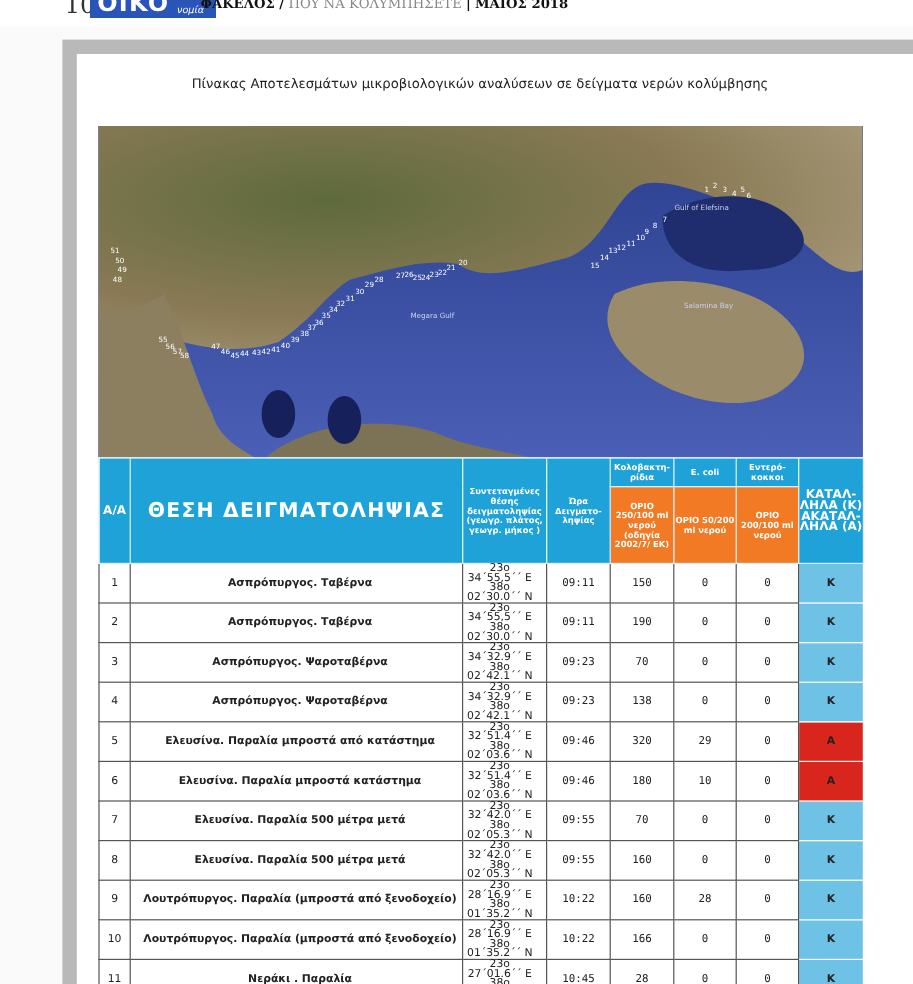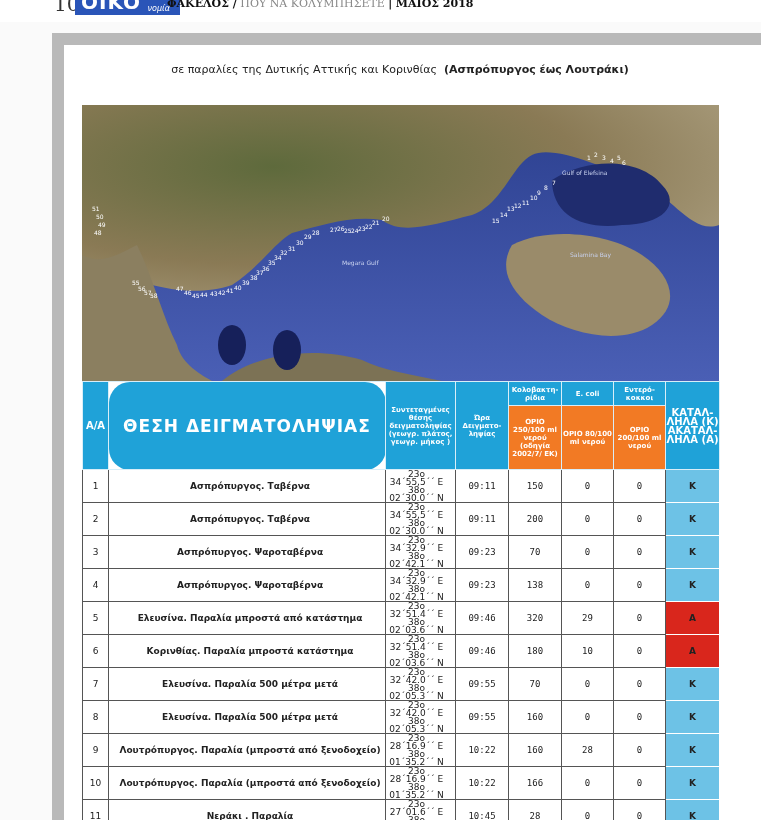--- a/index.html
+++ b/index.html
@@ -15,21 +15,21 @@
   .frame { position:absolute; left:52px; top:33px; width:720px; height:800px; background:#b9b9b9; }
   .sheet { position:absolute; left:64px; top:45px; width:700px; height:790px; background:#fff; }
   .title { position:absolute; left:100px; top:61px; width:600px; text-align:center; font-size:11px; line-height:17px; color:#222; }
   .title b { font-weight:bold; }
   .map { position:absolute; left:82px; top:105px; width:637px; height:276px; overflow:hidden; background:#3a4fa0; }
   .map svg { display:block; }
   table.res { position:absolute; left:82px; top:381px; width:637px; border-collapse:collapse; table-layout:fixed; }
   table.res td, table.res th { border:1px solid #555; padding:0; text-align:center; vertical-align:middle; }
   table.res th { background:#1fa2d8; color:#fff; font-weight:bold; border-color:#d8eef8;margin-top:23px; }
   th.orange { background:#f27a24 !important; }
-  th.big { font-size:17px; letter-spacing:1px;border-radius:21px; }
+  th.big { font-size:17px; letter-spacing:1px; }
   th.small { font-size:7px; line-height:8px; font-weight:normal; }
   th.tiny { font-size:10px; line-height:9px; }
   table.res td { height:24px; font-size:9px; color:#222; background:#fff; }
   td.aa { color:#777; font-size:10px; }
   td.loc { text-align:right; padding-left:6px !important; font-weight:bold; font-size:10px; color:#111; }
   td.coord { font-size:7px; line-height:8px; color:#555; text-align:left; padding-right:8px !important; }
   td.num { font-family:"DejaVu Sans Mono", monospace; font-size:9px; color:#444; }
   td.verdict { color:#fff; font-weight:bold; font-size:10px; border-color:#fff !important; }
   td.verdict.K { background:#6dc2e6; }
   td.verdict.A { background:#d9261c; }
@@ -48,24 +48,21 @@
     <span class="thin">ΠΟΥ ΝΑ ΚΟΛΥΜΠΗΣΕΤΕ</span>
     <b>|</b>
     <b>ΜΑΙΟΣ 2018</b>
   </div>
 </div>
 
 <div class="frame"></div>
 <div class="sheet"></div>
 
 <div class="title">
-  <div>
-    <span>σε παραλίες της Δυτικής Αττικής και Κορινθίας</span>&nbsp;
-    <b>(Ασπρόπυργος έως Λουτράκι)</b>
-  </div>
+  <div>Πίνακας Αποτελεσμάτων μικροβιολογικών αναλύσεων σε δείγματα νερών κολύμβησης</div>
 </div>
 
 <div class="map">
   <svg width="637" height="276" viewBox="0 0 637 276">
     <defs>
       <linearGradient id="sea" x1="0" y1="0" x2="0" y2="1">
         <stop offset="0" stop-color="#2b3f8e"></stop>
         <stop offset="1" stop-color="#4a5fb5"></stop>
       </linearGradient>
       <radialGradient id="land" cx="0.3" cy="0.3" r="0.8">
@@ -157,21 +154,21 @@
       <th rowspan="2" class="big">ΘΕΣΗ ΔΕΙΓΜΑΤΟΛΗΨΙΑΣ</th>
       <th rowspan="2" class="small">Συντεταγμένες θέσης δειγματοληψίας (γεωγρ. πλάτος, γεωγρ. μήκος )</th>
       <th rowspan="2" class="small">Ώρα Δειγματο-ληψίας</th>
       <th class="small">Κολοβακτη-ρίδια</th>
       <th class="small">E. coli</th>
       <th class="small">Εντερό-κοκκοι</th>
       <th rowspan="2" class="tiny">ΚΑΤΑΛ-ΛΗΛΑ (Κ) ΑΚΑΤΑΛ-ΛΗΛΑ (Α)</th>
     </tr>
     <tr style="height:64px">
       <th class="small orange">ΟΡΙΟ 250/100 ml νερού (οδηγία 2002/7/ ΕΚ)</th>
-      <th class="small orange">ΟΡΙΟ 80/100 ml νερού</th>
+      <th class="small orange">ΟΡΙΟ 50/200 ml νερού</th>
       <th class="small orange">ΟΡΙΟ 200/100 ml νερού</th>
     </tr>
   </thead>
   <tbody id="rows">
       <tr>
         <td class="aa">1</td>
         <td class="loc">Ασπρόπυργος. Ταβέρνα</td>
         <td class="coord">
           <div>23ο 34΄55,5΄΄ Ε</div>
           <div>38ο 02΄30.0΄΄ Ν</div>
@@ -183,21 +180,21 @@
         <td class="verdict K">K</td>
       </tr>
       <tr>
         <td class="aa">2</td>
         <td class="loc">Ασπρόπυργος. Ταβέρνα</td>
         <td class="coord">
           <div>23ο 34΄55,5΄΄ Ε</div>
           <div>38ο 02΄30.0΄΄ Ν</div>
         </td>
         <td class="num">09:11</td>
-        <td class="num">200</td>
+        <td class="num">190</td>
         <td class="num">0</td>
         <td class="num">0</td>
         <td class="verdict K">K</td>
       </tr>
       <tr>
         <td class="aa">3</td>
         <td class="loc">Ασπρόπυργος. Ψαροταβέρνα</td>
         <td class="coord">
           <div>23ο 34΄32.9΄΄ Ε</div>
           <div>38ο 02΄42.1΄΄ Ν</div>
@@ -229,21 +226,21 @@
           <div>38ο 02΄03.6΄΄ Ν</div>
         </td>
         <td class="num">09:46</td>
         <td class="num">320</td>
         <td class="num">29</td>
         <td class="num">0</td>
         <td class="verdict A">A</td>
       </tr>
       <tr>
         <td class="aa">6</td>
-        <td class="loc">Κορινθίας. Παραλία μπροστά κατάστημα</td>
+        <td class="loc">Ελευσίνα. Παραλία μπροστά κατάστημα</td>
         <td class="coord">
           <div>23ο 32΄51.4΄΄ Ε</div>
           <div>38ο 02΄03.6΄΄ Ν</div>
         </td>
         <td class="num">09:46</td>
         <td class="num">180</td>
         <td class="num">10</td>
         <td class="num">0</td>
         <td class="verdict A">A</td>
       </tr>

